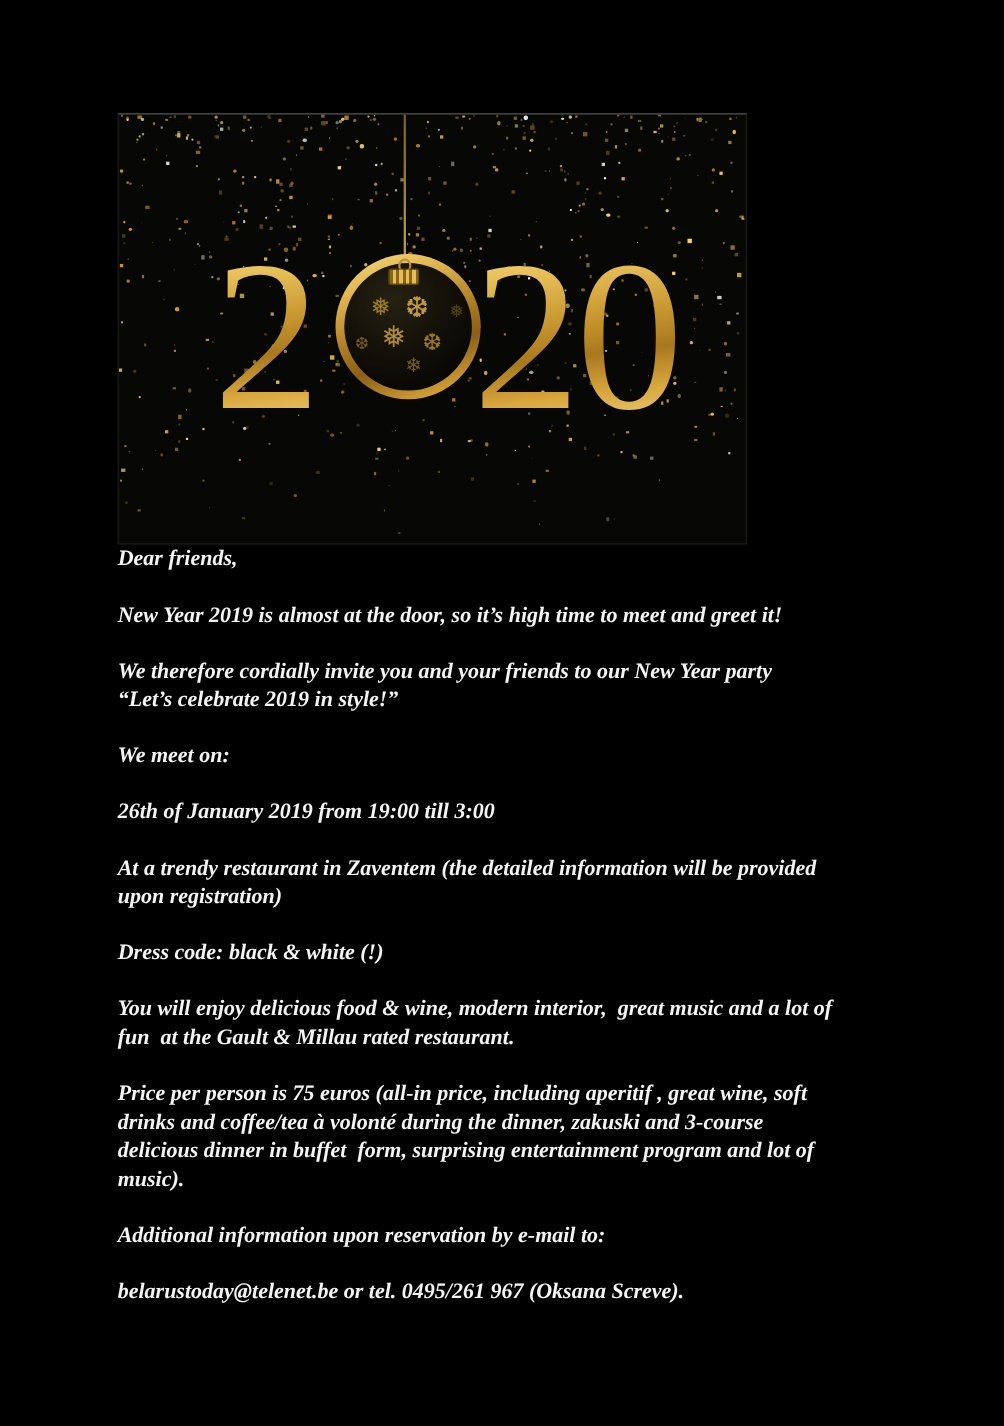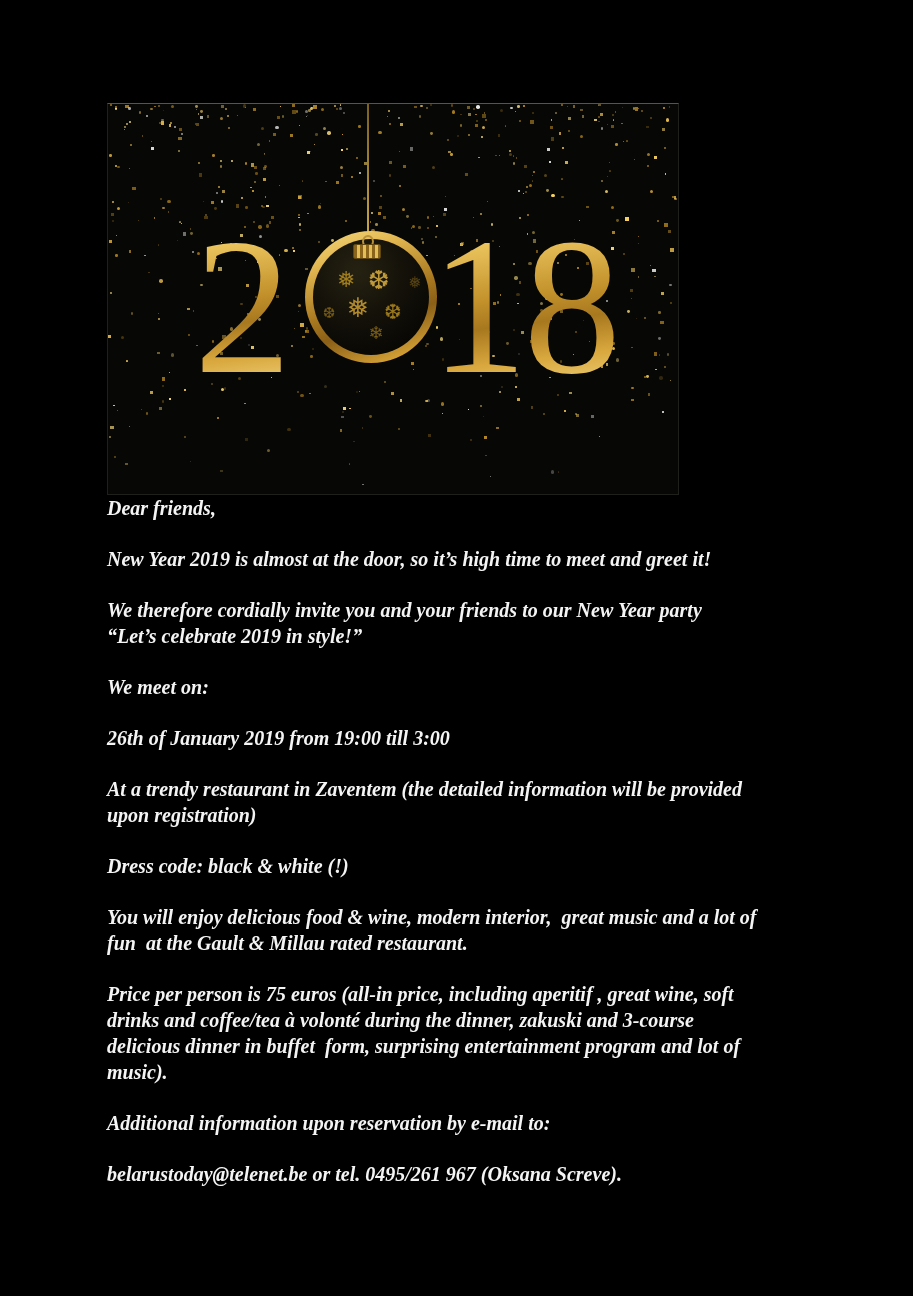--- a/index.html
+++ b/index.html
@@ -718,21 +718,21 @@
     <span class="sf0">❅</span>
     <span class="sf1">❆</span>
     <span class="sf2">❅</span>
     <span class="sf3">❆</span>
     <span class="sf4">❄</span>
     <span class="sf5">❆</span>
     <span class="sf6">❅</span>
   </div>
   <div class="loop"></div>
   <div class="cap"></div>
-  <span class="digit d19">18</span>
+  <span class="digit d19">20</span>
 </div>
 
 <div class="letter">
   <p>Dear friends,</p>
   <p>New Year 2019 is almost at the door, so it’s high time to meet and greet it!</p>
   <p>We therefore cordially invite you and your friends to our New Year party
 “Let’s celebrate 2019 in style!”</p>
   <p>We meet on:</p>
   <p>26th of January 2019 from 19:00 till 3:00</p>
   <p>At a trendy restaurant in Zaventem (the detailed information will be provided

